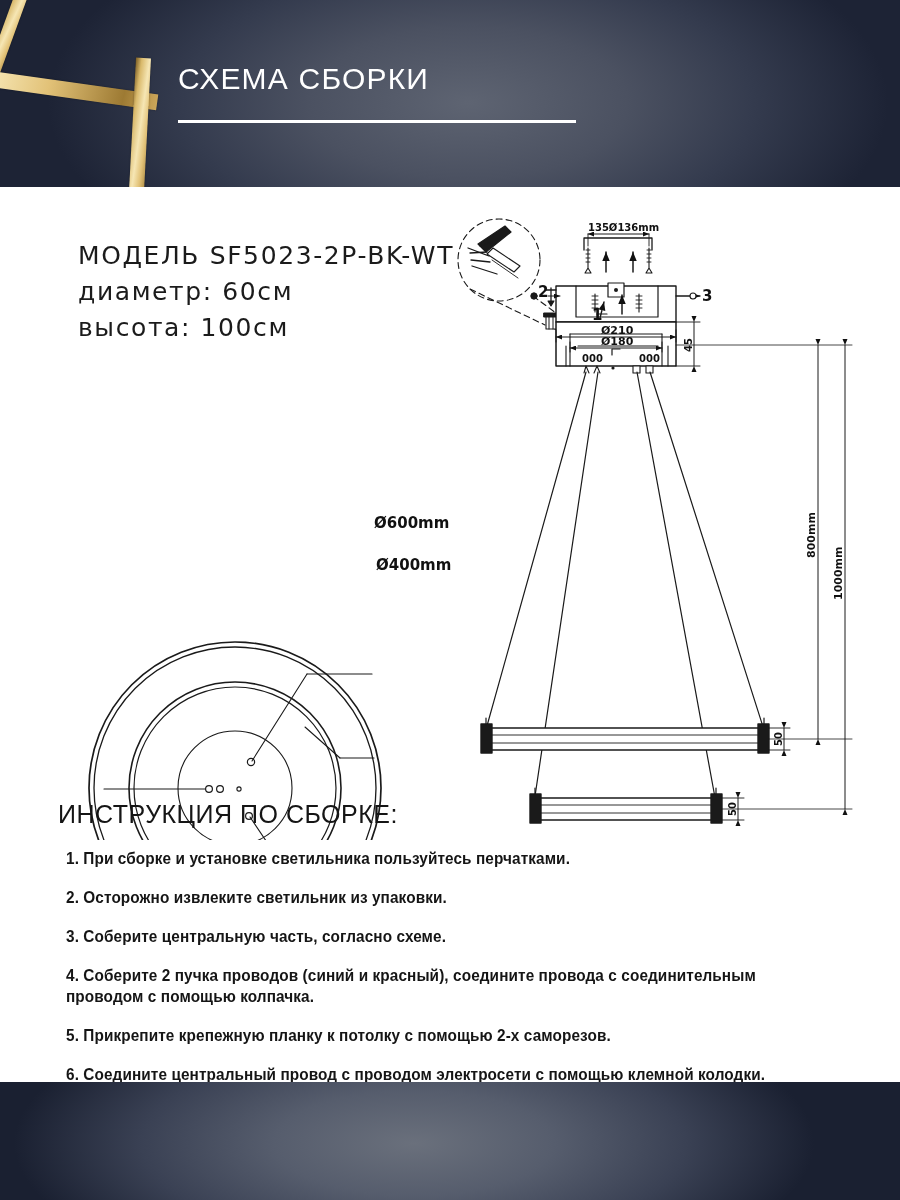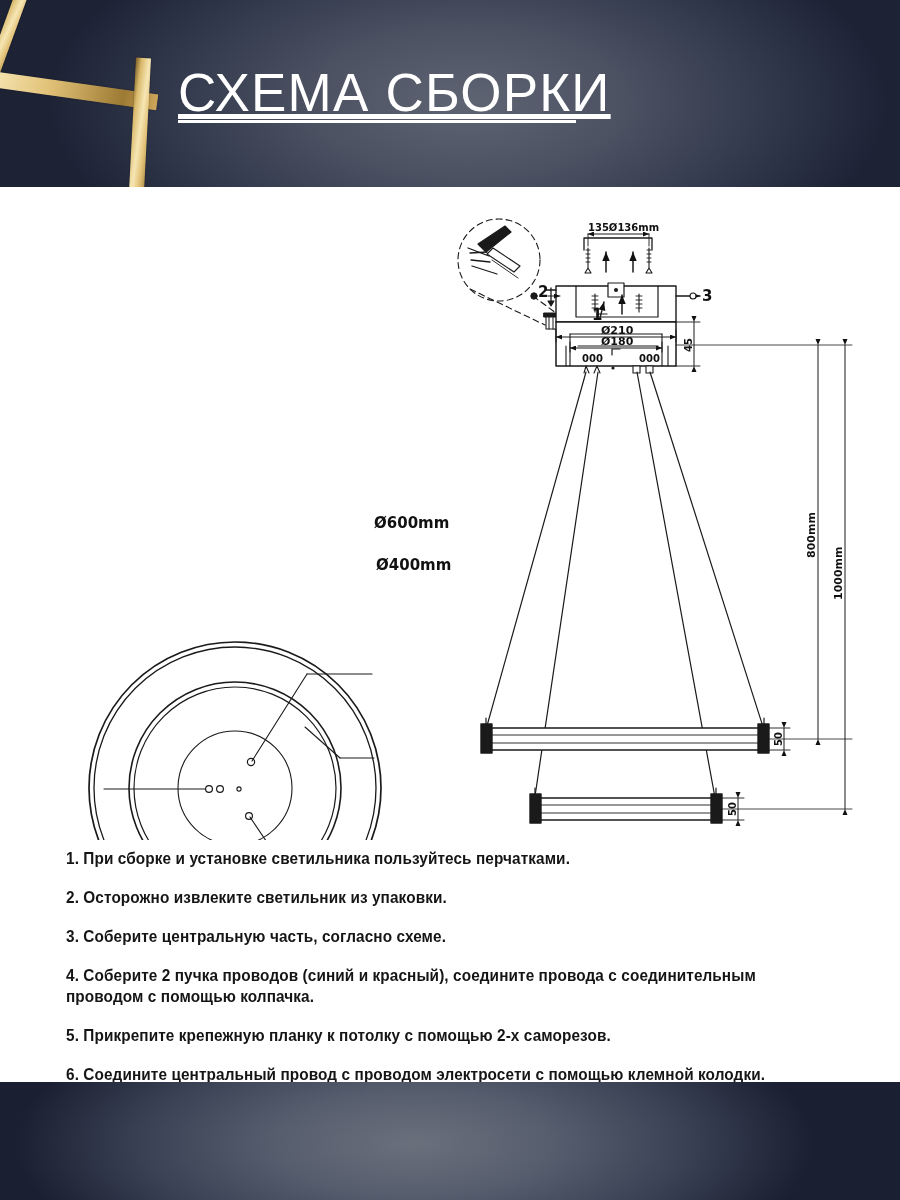--- a/index.html
+++ b/index.html
@@ -17,26 +17,25 @@
   .header{
     position:absolute;left:0;top:0;width:900px;height:187px;
     background:
       radial-gradient(ellipse 420px 200px at 52% 55%, #5e6472 0%, #4b5161 38%, #343b4e 68%, #1d2335 100%),
       linear-gradient(100deg,#2b3349 0%,#424a5c 45%,#222a3d 78%,#141a29 100%);
     overflow:hidden;
   }
   .hdr-title{
     position:absolute;left:178px;top:62px;
     color:#ffffff;
-    font-size:53px;
+    font-size:30px;
     letter-spacing:1.2px;
     font-weight:400;
     white-space:nowrap;
     font-family:"Liberation Sans",sans-serif;
-    text-decoration:underline;
   }
   .hdr-rule{
     position:absolute;left:178px;top:120px;width:398px;height:3px;
     background:#ffffff;
   }
   
   .gold-wrap{position:absolute;left:-60px;top:-30px;width:260px;height:260px;}
   .gold-bar{
     position:absolute;
     background:linear-gradient(95deg,#7a5c23 0%,#d9b96b 18%,#f6e6b4 42%,#e2c278 62%,#9d7a33 88%,#cda75a 100%);
@@ -109,20 +108,25 @@
   <div class="header">
     <div class="gold-wrap">
       <div class="gold-bar gold-diag"></div>
       <div class="gold-bar gold-horiz"></div>
       <div class="gold-bar gold-vert"></div>
     </div>
     <div class="hdr-title">СХЕМА СБОРКИ</div>
     <div class="hdr-rule"></div>
   </div>
 
+  <div class="model-block">
+    <div class="model-line m1">МОДЕЛЬ SF5023-2P-BK-WT</div>
+    <div class="model-line">диаметр: 60см</div>
+    <div class="model-line">высота: 100см</div>
+  </div>
 
   <div class="drawing">
     <svg width="900" height="650" viewBox="0 0 900 650" xmlns="http://www.w3.org/2000/svg">
       <defs>
         <marker id="ar" markerWidth="8" markerHeight="8" refX="7" refY="3" orient="auto">
           <path d="M0,0 L7,3 L0,6 z" fill="#111"></path>
         </marker>
         <marker id="arS" markerWidth="7" markerHeight="7" refX="6" refY="2.5" orient="auto">
           <path d="M0,0 L6,2.5 L0,5 z" fill="#111"></path>
         </marker>
@@ -321,20 +325,21 @@
 
         <text transform="translate(815,368) rotate(-90)" font-size="11" font-weight="700">800mm</text>
         <text transform="translate(842,410) rotate(-90)" font-size="11" font-weight="700">1000mm</text>
 
         <text transform="translate(782,556) rotate(-90)" font-size="10" font-weight="700">50</text>
         <text transform="translate(736,626) rotate(-90)" font-size="10" font-weight="700">50</text>
       </g>
     </svg>
   </div>
 
+  <div class="instr-head">ИНСТРУКЦИЯ ПО СБОРКЕ:</div>
   <div class="instr-list">
     <div class="instr-item">1. При сборке и установке светильника пользуйтесь перчатками.</div>
     <div class="instr-item">2. Осторожно извлеките светильник из упаковки.</div>
     <div class="instr-item">3. Соберите центральную часть, согласно схеме.</div>
     <div class="instr-item">4. Соберите 2 пучка проводов (синий и красный), соедините провода с соединительным
  проводом с помощью колпачка.</div>
     <div class="instr-item">5. Прикрепите крепежную планку к потолку с помощью 2-х саморезов.</div>
     <div class="instr-item">6. Соедините центральный провод с проводом электросети с помощью клемной колодки.</div>
   </div>
 

